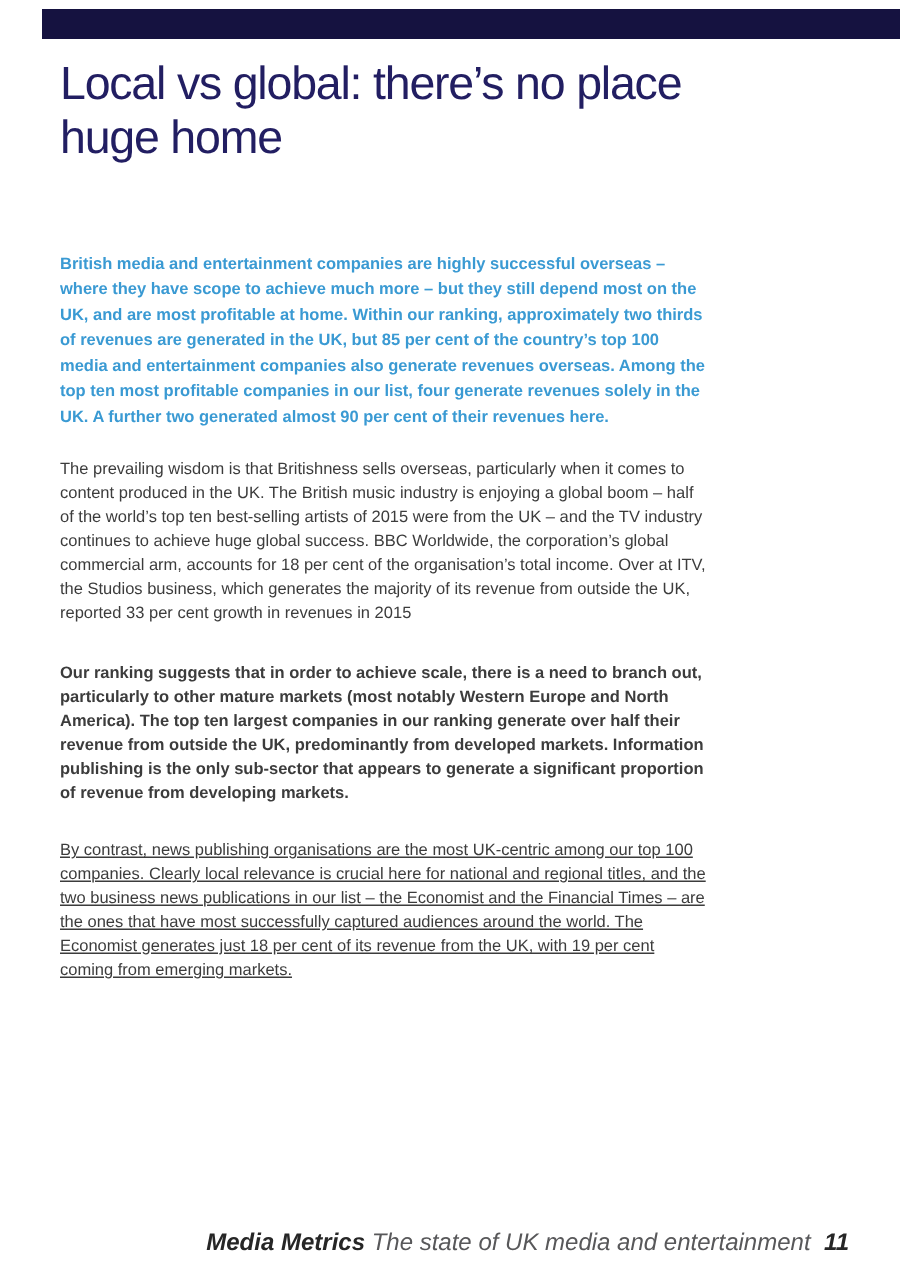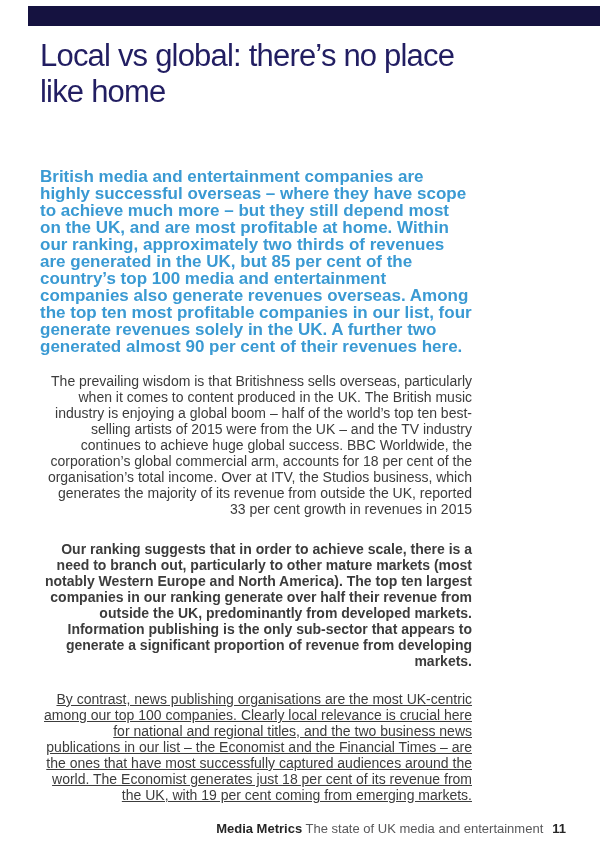--- a/index.html
+++ b/index.html
@@ -33,43 +33,43 @@
     margin-top: 38px;
     font-size: 31px;
     line-height: 36px;
     font-weight: 400;
     letter-spacing: -0.8px;
     color: var(--heading, #221e62);
     white-space: nowrap;
   }
   .intro {
     margin-top: 58px;
-    font-size: 17px;
+    font-size: 11px;
     line-height: 17px;
     font-weight: 700;
     color: var(--intro, #3a9ad3);
   }
   .body-para {
-    font-size: 14px;
+    font-size: 11px;
     line-height: 16px;
     font-weight: 400;
     color: var(--body, #3c3c3c);
-    text-align: right;
   }
   .body-para.p1 { margin-top: 18px; }
   .body-para.p2 { margin-top: 24px; font-weight: bold; }
   .body-para.p3 { margin-top: 22px; text-decoration: underline; }
   .page-footer {
     position: absolute;
     right: 34px;
     bottom: 13px;
-    font-size: 13px;
+    font-size: 16px;
     line-height: 12px;
     color: var(--footergray, #58585a);
     white-space: nowrap;
+    font-style: italic;
   }
   .page-footer .brand {
     font-weight: 700;
     color: #262626;
   }
   .page-footer .pagenum {
     font-weight: 700;
     color: #262626;
     margin-left: 9px;
   }
@@ -78,21 +78,21 @@
 <body>
 
 <div class="page">
 
   <div class="header-bar"></div>
 
   <div class="content">
 
     <div class="page-title">
       <div>Local vs global: there’s no place</div>
-      <div>like home</div>
+      <div>huge home</div>
     </div>
 
     <div class="intro">British media and entertainment companies are highly successful overseas – where they have scope to achieve much more – but they still depend most on the UK, and are most profitable at home. Within our ranking, approximately two thirds of revenues are generated in the UK, but 85 per cent of the country’s top 100 media and entertainment companies also generate revenues overseas. Among the top ten most profitable companies in our list, four generate revenues solely in the UK. A further two generated almost 90 per cent of their revenues here.</div>
 
     <div class="body-para p1">The prevailing wisdom is that Britishness sells overseas, particularly when it comes to content produced in the UK. The British music industry is enjoying a global boom – half of the world’s top ten best-selling artists of 2015 were from the UK – and the TV industry continues to achieve huge global success. BBC Worldwide, the corporation’s global commercial arm, accounts for 18 per cent of the organisation’s total income. Over at ITV, the Studios business, which generates the majority of its revenue from outside the UK, reported 33 per cent growth in revenues in 2015</div>
 
     <div class="body-para p2">Our ranking suggests that in order to achieve scale, there is a need to branch out, particularly to other mature markets (most notably Western Europe and North America). The top ten largest companies in our ranking generate over half their revenue from outside the UK, predominantly from developed markets. Information publishing is the only sub-sector that appears to generate a significant proportion of revenue from developing markets.</div>
 
     <div class="body-para p3">By contrast, news publishing organisations are the most UK-centric among our top 100 companies. Clearly local relevance is crucial here for national and regional titles, and the two business news publications in our list – the Economist and the Financial Times – are the ones that have most successfully captured audiences around the world. The Economist generates just 18 per cent of its revenue from the UK, with 19 per cent coming from emerging markets.</div>
 

